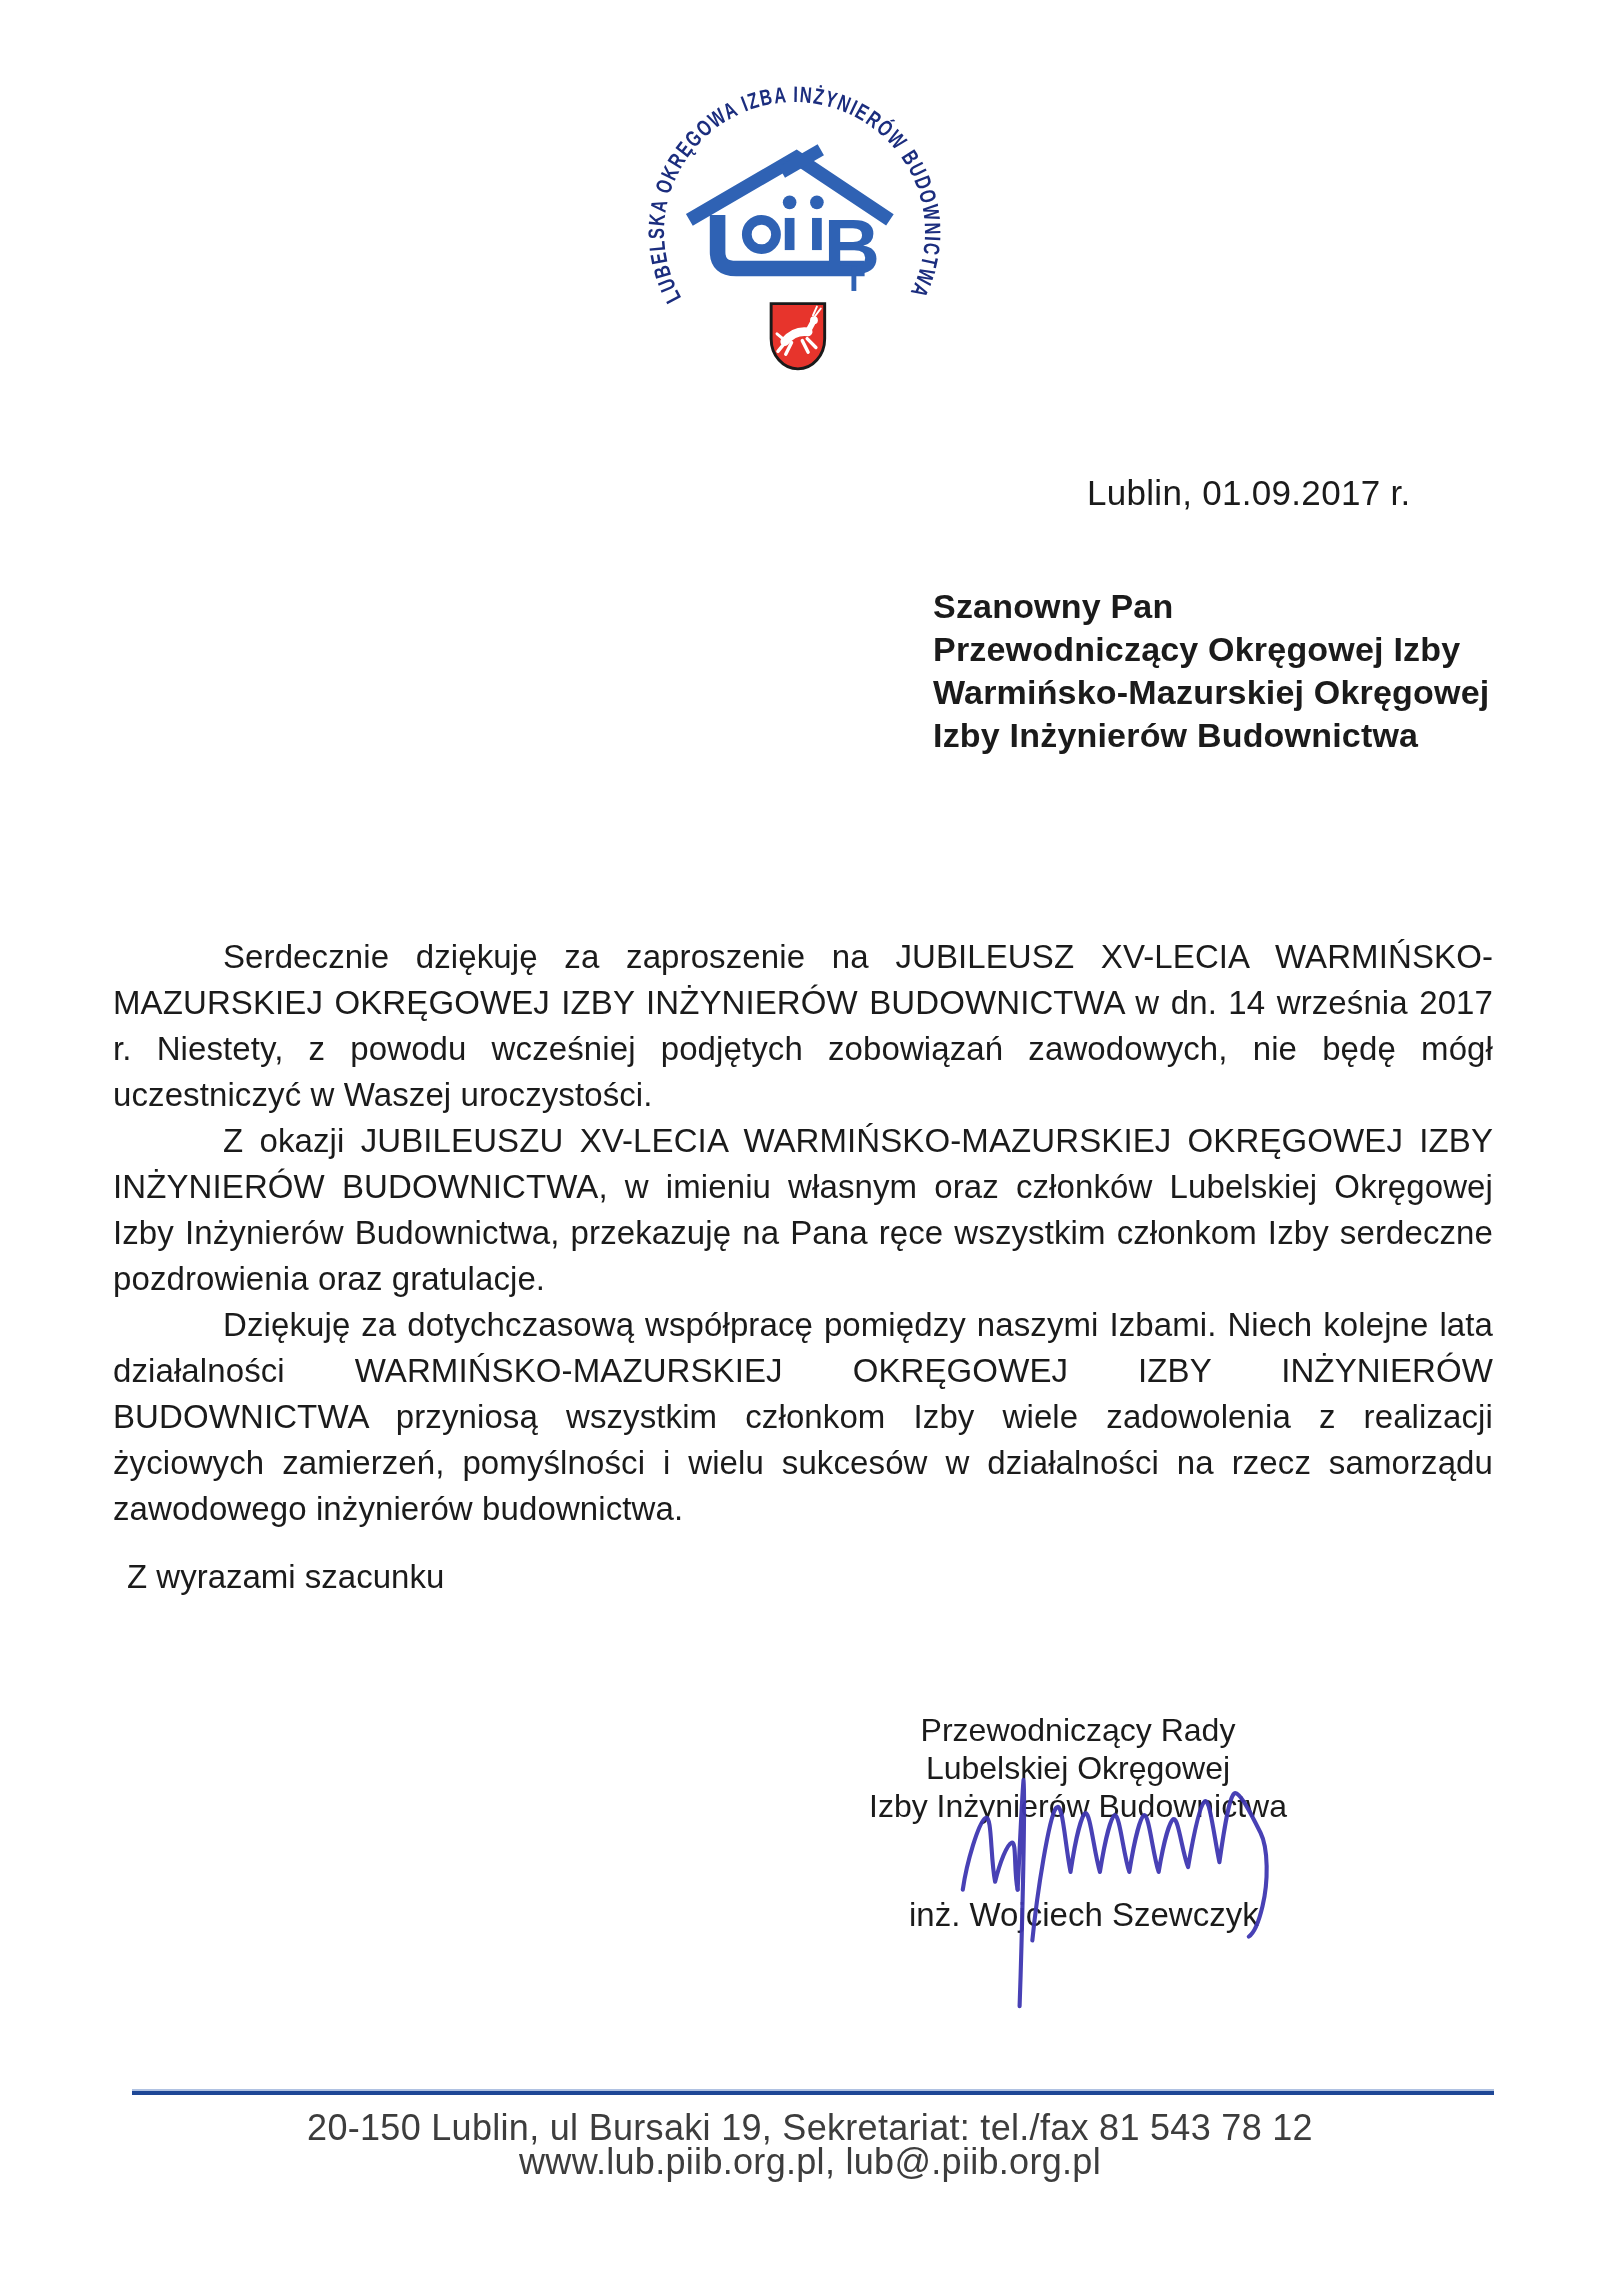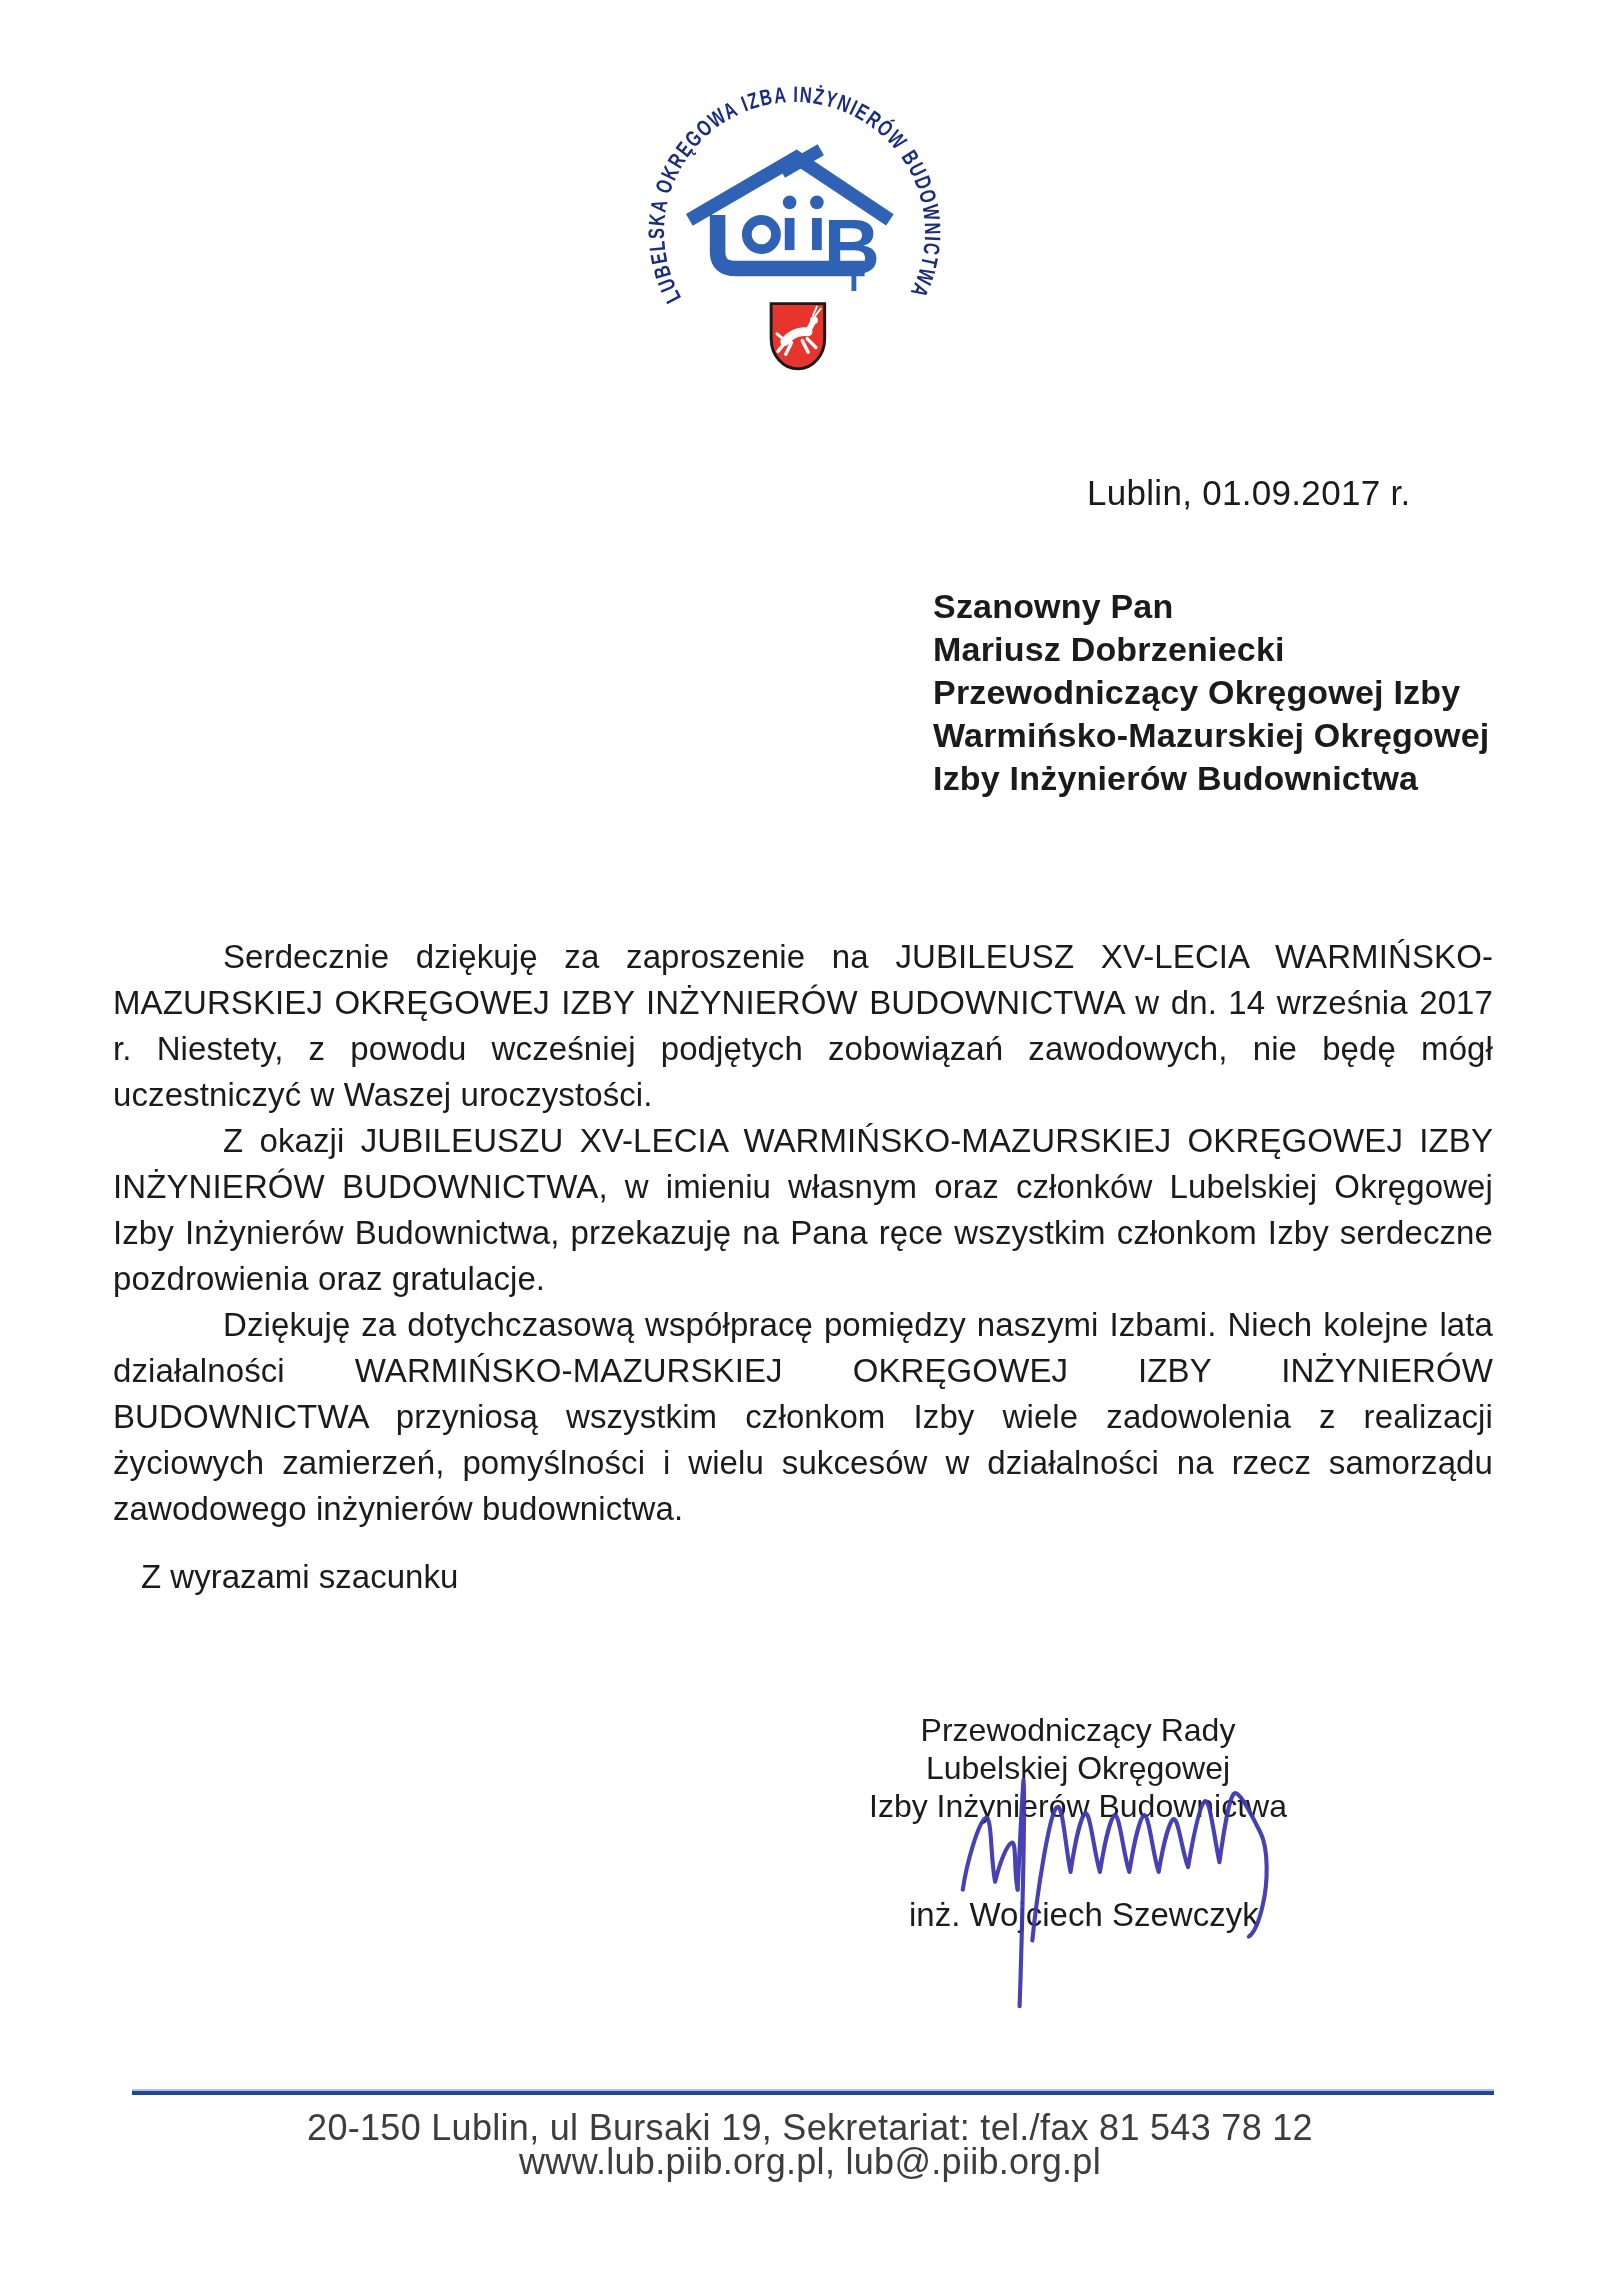--- a/index.html
+++ b/index.html
@@ -6,21 +6,21 @@
   .page {
     position:relative; width:1620px; height:2292px; background:#ffffff;
     font-family:"Liberation Sans","DejaVu Sans",sans-serif; color:#1b1b1b;
     overflow:hidden;
   }
   .logo-wrap { position:absolute; left:629px; top:69px; width:331px; height:331px; }
   .date-line { position:absolute; left:1063px; top:473px; font-size:35px; letter-spacing:0.3px;margin-left:24px; }
   .recipient { position:absolute; left:933px; top:585px; font-size:34px; font-weight:bold; line-height:43px; letter-spacing:0.2px; }
   .letter-body { position:absolute; left:113px; top:934px; width:1380px; font-size:33px; line-height:46px; text-align:justify; letter-spacing:0.1px; }
   .letter-body p { margin:0; text-indent:110px; }
-  .closing { position:absolute; left:127px; top:1558px; font-size:33px;margin-left:14px; }
+  .closing { position:absolute; left:127px; top:1558px; font-size:33px; }
   .sig-titles { position:absolute; left:843px; top:1711px; width:470px; text-align:center; font-size:32px; line-height:38px; }
   .signer-name { position:absolute; left:909px; top:1896px; font-size:33px; z-index:1; }
   .sig-svg { position:absolute; left:953px; top:1774px; z-index:2; }
   .footer-rule { position:absolute; left:132px; top:2091px; width:1362px; height:3.9px; background:#1e4796; box-shadow:0 -2px 0 rgba(80,120,190,0.45); }
   .footer-line { position:absolute; left:0; width:1620px; text-align:center; font-size:36px; color:#3d3d3d; letter-spacing:0.3px; }
   .f1 { top:2107px; }
   .f2 { top:2141px; }
 </style>
 </head>
 <body>
@@ -64,21 +64,20 @@
           <path d="M 158,277 L 152,272" stroke-width="3"></path>
         </g>
       </g>
     </svg>
   </div>
 
   <div class="date-line">Lublin, 01.09.2017 r.</div>
 
   <div class="recipient">
     <div>Szanowny Pan</div>
-    <div>Mariusz Dobrzeniecki</div>
     <div>Przewodniczący Okręgowej Izby</div>
     <div>Warmińsko-Mazurskiej Okręgowej</div>
     <div>Izby Inżynierów Budownictwa</div>
   </div>
 
   <div class="letter-body">
     <p>Serdecznie dziękuję za zaproszenie na JUBILEUSZ XV-LECIA WARMIŃSKO-MAZURSKIEJ OKRĘGOWEJ IZBY INŻYNIERÓW BUDOWNICTWA w dn. 14 września 2017 r. Niestety, z powodu wcześniej podjętych zobowiązań zawodowych, nie będę mógł uczestniczyć w Waszej uroczystości.</p>
     <p>Z okazji JUBILEUSZU XV-LECIA WARMIŃSKO-MAZURSKIEJ OKRĘGOWEJ IZBY INŻYNIERÓW BUDOWNICTWA, w imieniu własnym oraz członków Lubelskiej Okręgowej Izby Inżynierów Budownictwa, przekazuję na Pana ręce wszystkim członkom Izby serdeczne pozdrowienia oraz gratulacje.</p>
     <p>Dziękuję za dotychczasową współpracę pomiędzy naszymi Izbami. Niech kolejne lata działalności WARMIŃSKO-MAZURSKIEJ OKRĘGOWEJ IZBY INŻYNIERÓW BUDOWNICTWA przyniosą wszystkim członkom Izby wiele zadowolenia z realizacji życiowych zamierzeń, pomyślności i wielu sukcesów w działalności na rzecz samorządu zawodowego inżynierów budownictwa.</p>
   </div>

